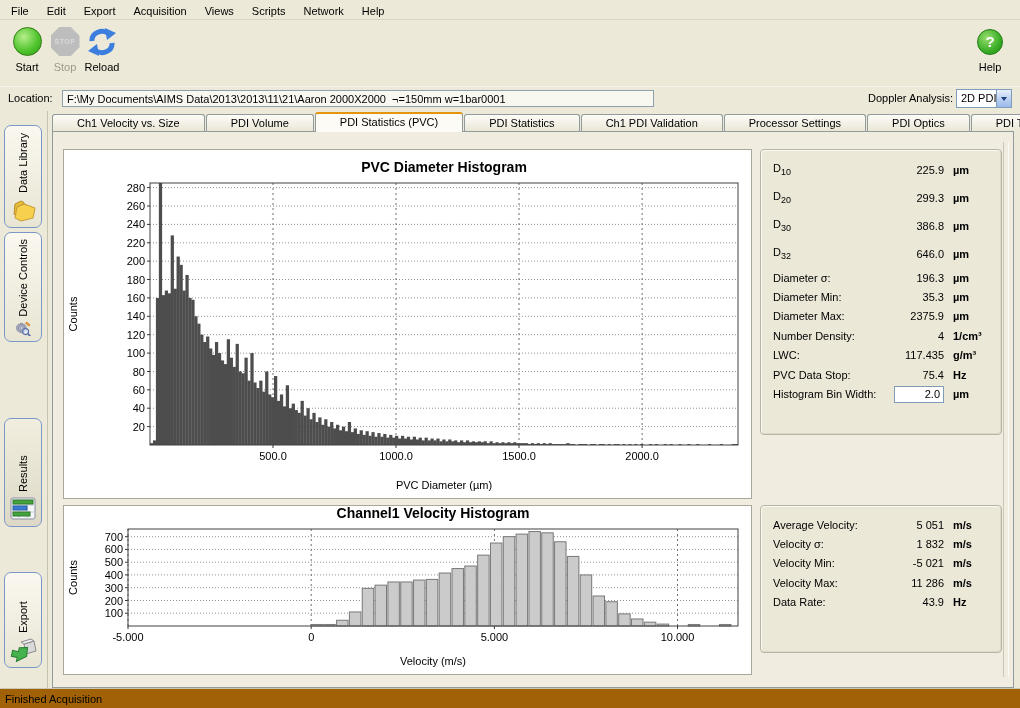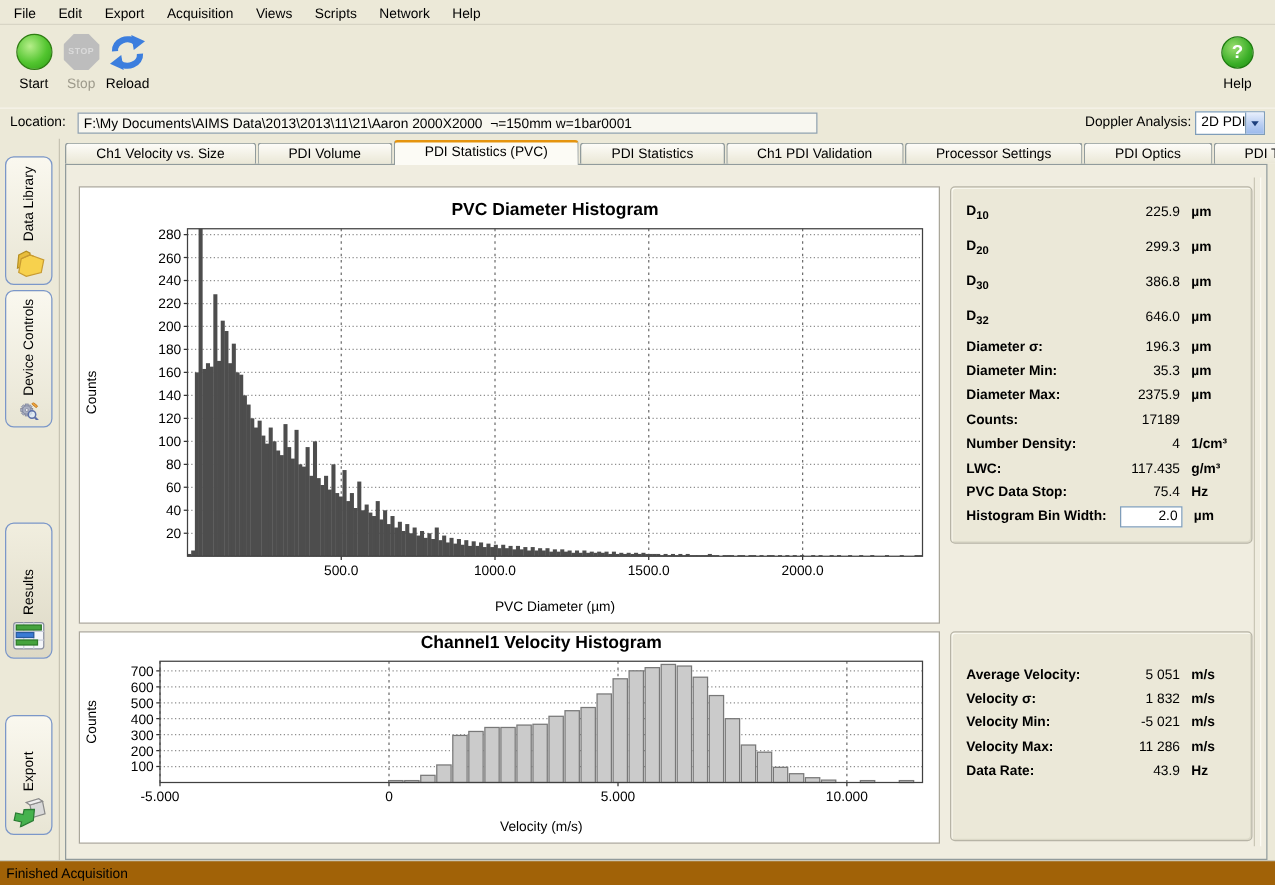--- a/index.html
+++ b/index.html
@@ -73,24 +73,24 @@
   .chart-panel{position:absolute;background:#fff;border:1px solid #aaa79a}
   #cp0{left:10px;top:17px;width:687px;height:348px}
   #cp1{left:10px;top:373px;width:687px;height:168px}
   .chart-panel svg{display:block}
 
   .stats-panel{position:absolute;left:707px;width:242px;box-sizing:border-box;
        background:#ebe8d8;border:1px solid #b7b4a6;border-radius:4px;
        box-shadow:inset 1px 1px 0 #fbfaf2, inset -1px -1px 0 #dcd9c8;
        padding:6px 8px 0 12px;overflow:hidden}
   #sp0{top:17px;height:286px}
-  #sp1{top:373px;height:168px;padding-top:24px}
+  #sp1{top:373px;height:148px;padding-top:9px}
   .stat-row{display:flex;align-items:center;height:19.4px}
   .stat-row.subrow{height:28px}
-  .stat-label{font-weight:bold;flex:1;white-space:nowrap}
+  .stat-label{font-weight:normal;flex:1;white-space:nowrap}
   .stat-label sub{font-size:9px}
   .stat-value{width:64px;text-align:right;white-space:nowrap}
   .stat-unit{font-weight:bold;width:40px;padding-left:9px;white-space:nowrap}
   .bin-input{width:42px;height:15px;border:1px solid #7f9db9;text-align:right;
        font:11px "Liberation Sans",sans-serif;padding:0 3px;background:#fff}
 
   .splitter{position:absolute;right:4px;top:10px;bottom:10px;width:4px;
        border-left:1px solid #cac7b6;border-right:1px solid #fbfaf2}
 
   
@@ -486,25 +486,20 @@
             <span class="stat-label">Diameter Min:</span>
             <span class="stat-value">35.3</span>
             <span class="stat-unit">µm</span>
           </div>
           <div class="stat-row">
             <span class="stat-label">Diameter Max:</span>
             <span class="stat-value">2375.9</span>
             <span class="stat-unit">µm</span>
           </div>
           <div class="stat-row">
-            <span class="stat-label">Counts:</span>
-            <span class="stat-value">17189</span>
-            <span class="stat-unit"></span>
-          </div>
-          <div class="stat-row">
             <span class="stat-label">Number Density:</span>
             <span class="stat-value">4</span>
             <span class="stat-unit">1/cm³</span>
           </div>
           <div class="stat-row">
             <span class="stat-label">LWC:</span>
             <span class="stat-value">117.435</span>
             <span class="stat-unit">g/m³</span>
           </div>
           <div class="stat-row">

